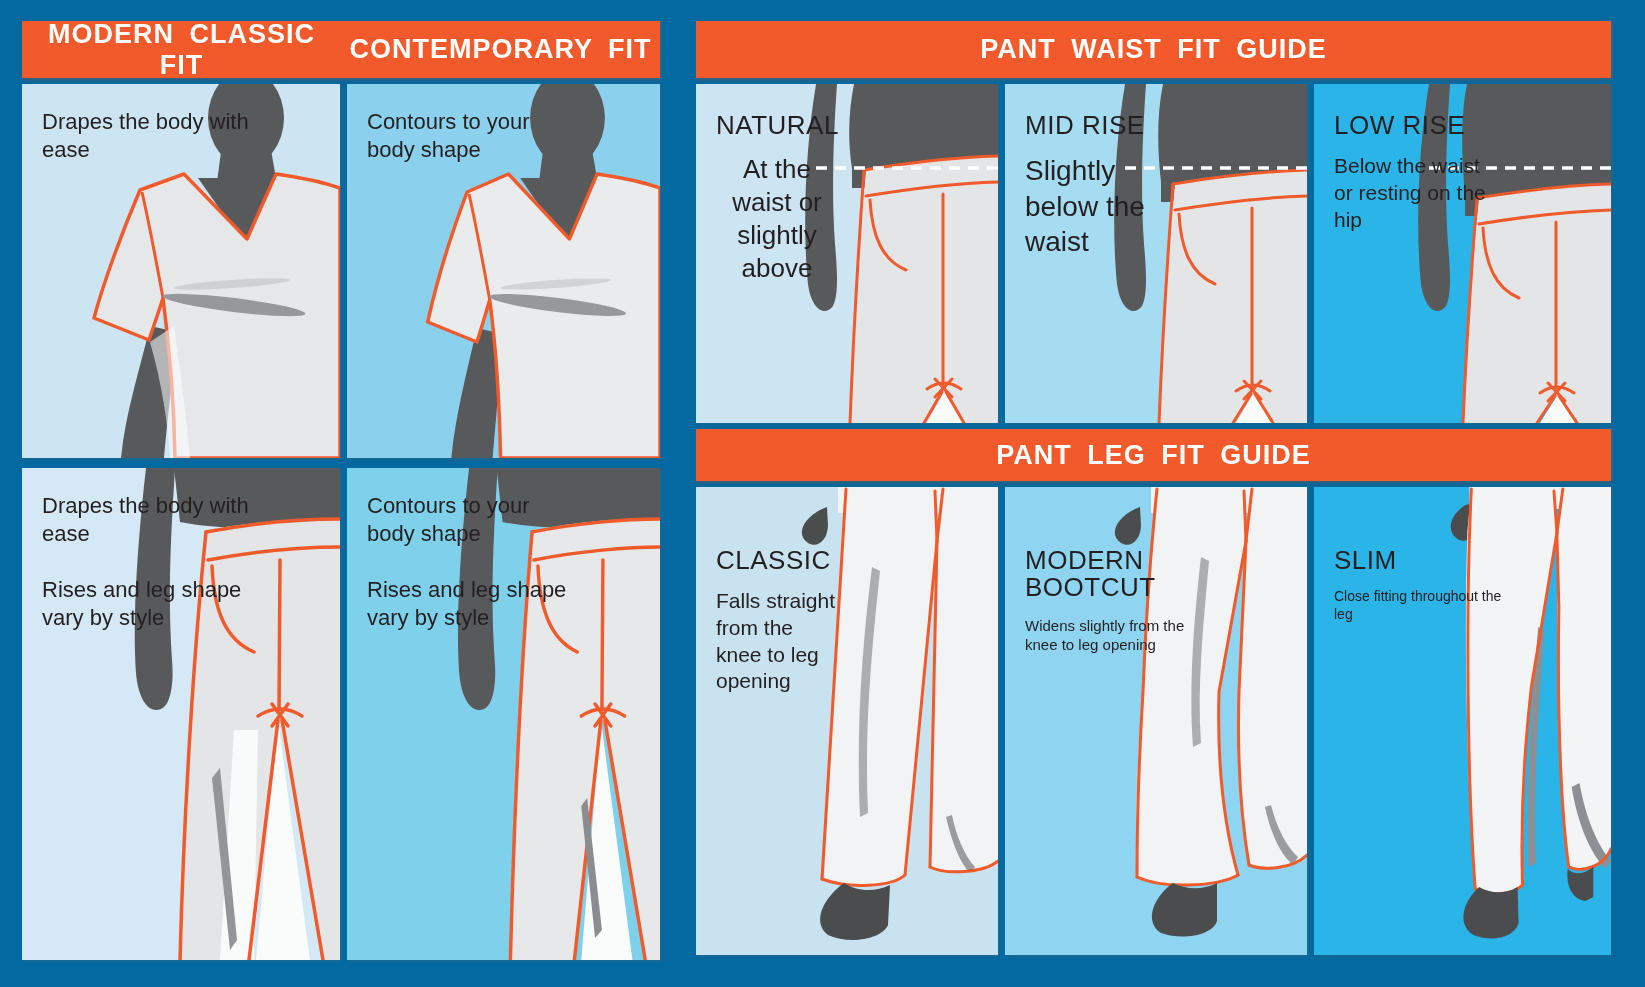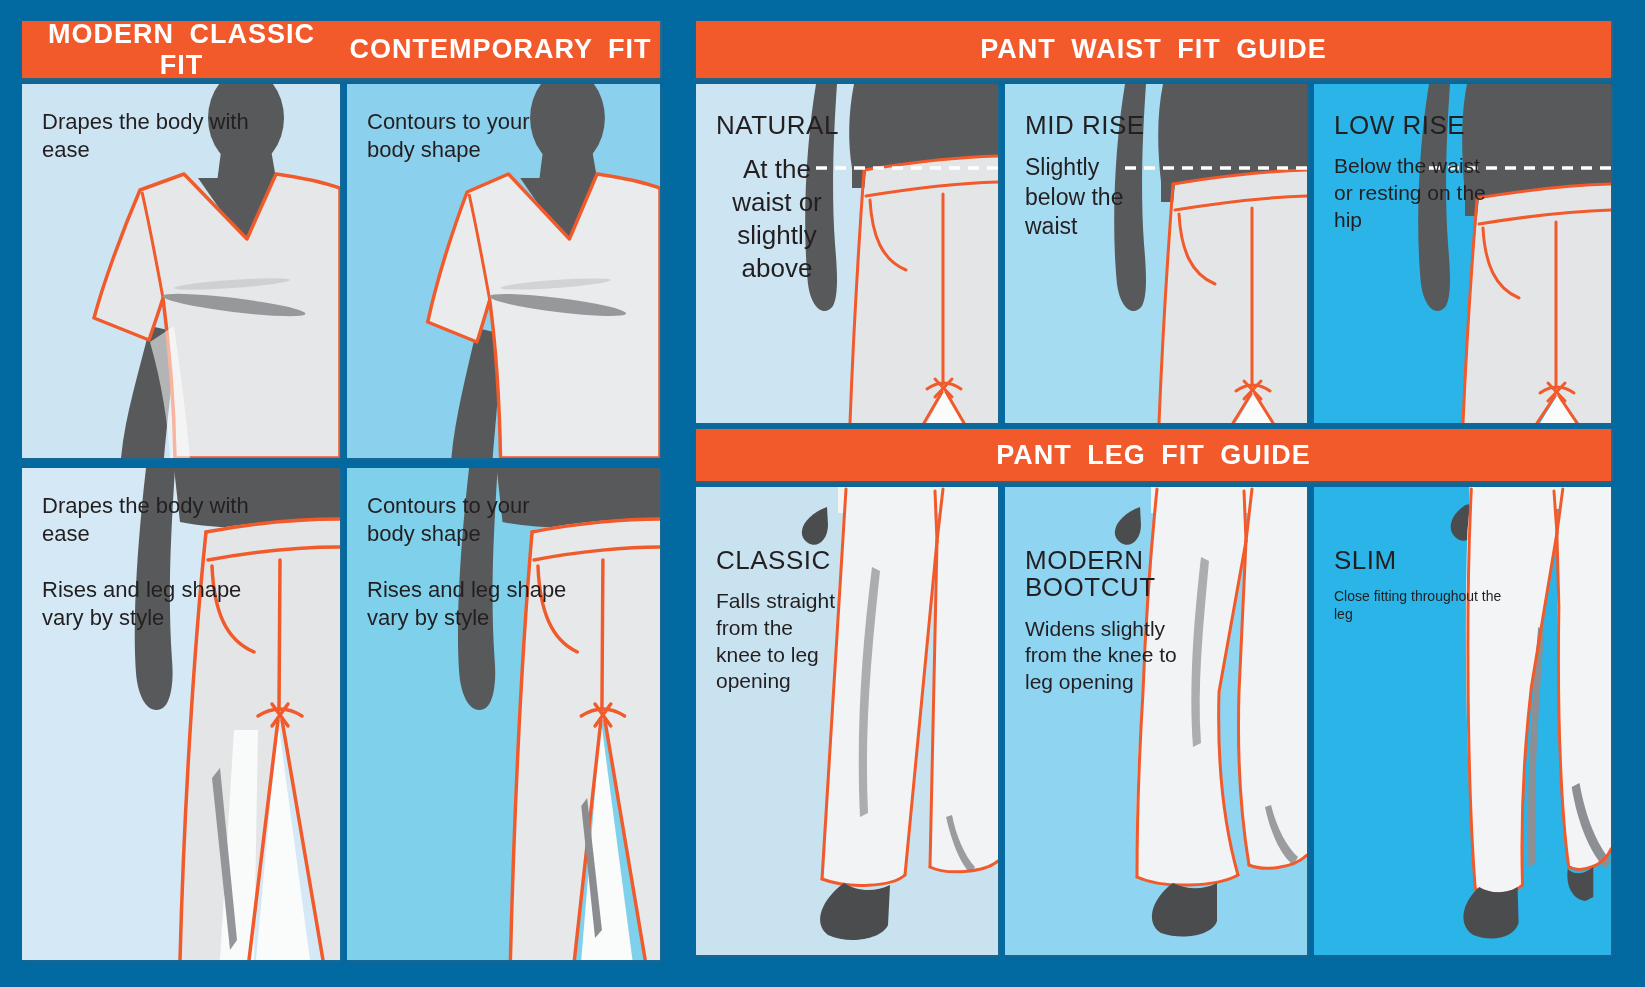--- a/index.html
+++ b/index.html
@@ -153,21 +153,21 @@
         <path d="M154 308 L136 339"></path>
         <path d="M158 308 L176 339"></path>
       </g>
       <line x1="28" y1="84" x2="210" y2="84" stroke="#FFFFFF" stroke-width="3.5" stroke-dasharray="11 8"></line>
     </svg>
   </section>
 
   <section class="panel" style="left:1005px;top:84px;width:302px;height:339px;background:#A6DCF2;">
     <div class="side-text w-mid">
       <h3 class="fit-head">MID RISE</h3>
-      <p class="desc" style="font-size:23px;">Slightly below the waist</p>
+      <p class="desc" style="font-size:28px;">Slightly below the waist</p>
     </div>
     <svg class="figure" style="width:210px;" viewBox="0 0 210 339">
       <g fill="#58595B">
         <path d="M66 0 C60 30 60 62 64 98 L64 118 H210 V0 Z"></path>
         <path d="M28 0 C18 60 14 140 20 200 C23 224 36 234 45 222 C51 210 49 184 47 160 C43 104 46 44 49 0 Z"></path>
       </g>
       <path d="M78 100 C125 92 175 87 210 86 L210 339 L178 339 L157 308 L136 339 L62 339 C66 255 71 170 78 100 Z" fill="#E4E5E7"></path>
       <path d="M157 308 L139 339 L175 339 Z" fill="#FAFBFB"></path>
       <g fill="none" stroke="#F15A2B" stroke-width="3" stroke-linecap="round">
         <path d="M76 100 C125 92 175 87 210 86"></path>
@@ -238,21 +238,21 @@
         <path d="M241 54 L234 380"></path>
         <path d="M234 380 C250 388 288 386 302 374"></path>
       </g>
       <path d="M148 396 C126 412 116 436 132 448 C154 458 186 452 192 438 L194 398 C178 406 160 404 148 396 Z" fill="#4B4C4E"></path>
     </svg>
   </section>
 
   <section class="panel" style="left:1005px;top:487px;width:302px;height:468px;background:#8FD4F1;">
     <div class="side-text w-boot">
       <h3 class="fit-head">MODERN BOOTCUT</h3>
-      <p class="desc" style="font-size:21px;">Widens slightly from the knee to leg opening</p>
+      <p class="desc" style="font-size:15px;">Widens slightly from the knee to leg opening</p>
     </div>
     <svg class="figure full" viewBox="0 0 302 468" preserveAspectRatio="none">
       <path d="M130 22 C110 32 104 48 116 56 C126 62 136 52 136 38 L135 20 Z" fill="#4B4C4E"></path>
       <rect x="146" y="0" width="156" height="26" fill="#F2F3F4"></rect>
       <path d="M152 0 L238 0 L241 52 L214 205 C212 275 218 335 233 388 C214 400 160 402 132 390 C130 330 132 268 138 205 Z" fill="#F2F3F4"></path>
       <path d="M247 0 H302 V368 C288 382 258 384 243 376 C236 330 232 272 234 205 L241 52 Z" fill="#F2F3F4"></path>
       <path d="M196 70 C188 140 184 200 188 260 L196 256 C192 200 198 140 204 74 Z" fill="#ABADB0"></path>
       <path d="M260 320 C266 348 276 368 288 378 L293 370 C282 360 272 342 266 318 Z" fill="#9A9CA0"></path>
       <g fill="none" stroke="#F15A2B" stroke-width="3" stroke-linecap="round">
         <path d="M152 2 C144 80 140 150 138 205 C134 270 132 330 132 390"></path>

